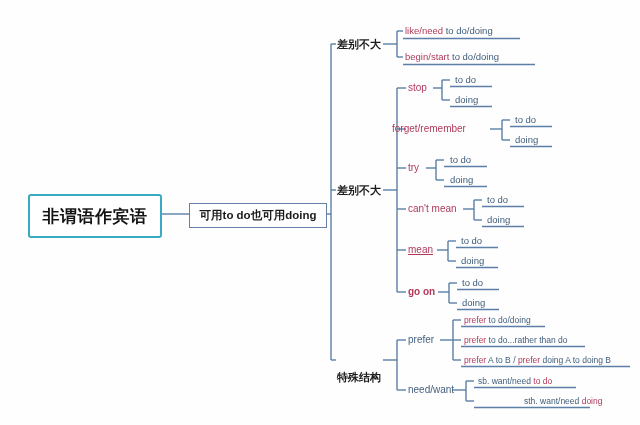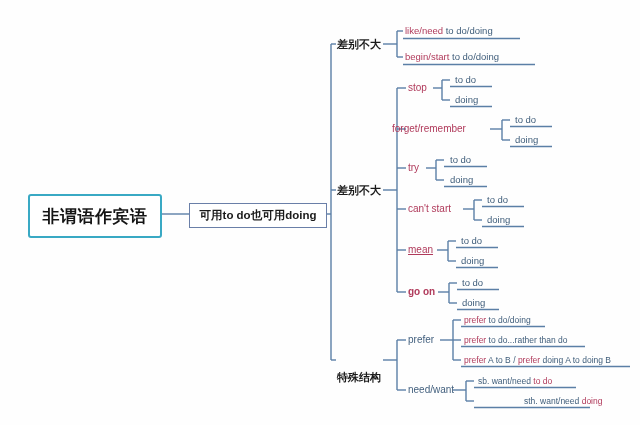--- a/index.html
+++ b/index.html
@@ -217,21 +217,21 @@
   <div class="node leaf" style="left:455px; top:100px;">doing</div>
 
   <div class="node verb" style="left:384px; top:129px;margin-left:8px;">forget/remember</div>
   <div class="node leaf" style="left:515px; top:120px;">to do</div>
   <div class="node leaf" style="left:515px; top:140px;">doing</div>
 
   <div class="node verb" style="left:408px; top:168px;">try</div>
   <div class="node leaf" style="left:450px; top:160px;">to do</div>
   <div class="node leaf" style="left:450px; top:180px;">doing</div>
 
-  <div class="node verb" style="left:408px; top:209px;">can't start</div>
+  <div class="node verb" style="left:408px; top:209px;">can't mean</div>
   <div class="node leaf" style="left:487px; top:200px;">to do</div>
   <div class="node leaf" style="left:487px; top:220px;">doing</div>
 
   <div class="node verb" style="left:408px; top:250px;text-decoration:underline;">mean</div>
   <div class="node leaf" style="left:461px; top:241px;">to do</div>
   <div class="node leaf" style="left:461px; top:261px;">doing</div>
 
   <div class="node verb" style="left:408px; top:292px;font-weight:bold;">go on</div>
   <div class="node leaf" style="left:462px; top:283px;">to do</div>
   <div class="node leaf" style="left:462px; top:303px;">doing</div>

